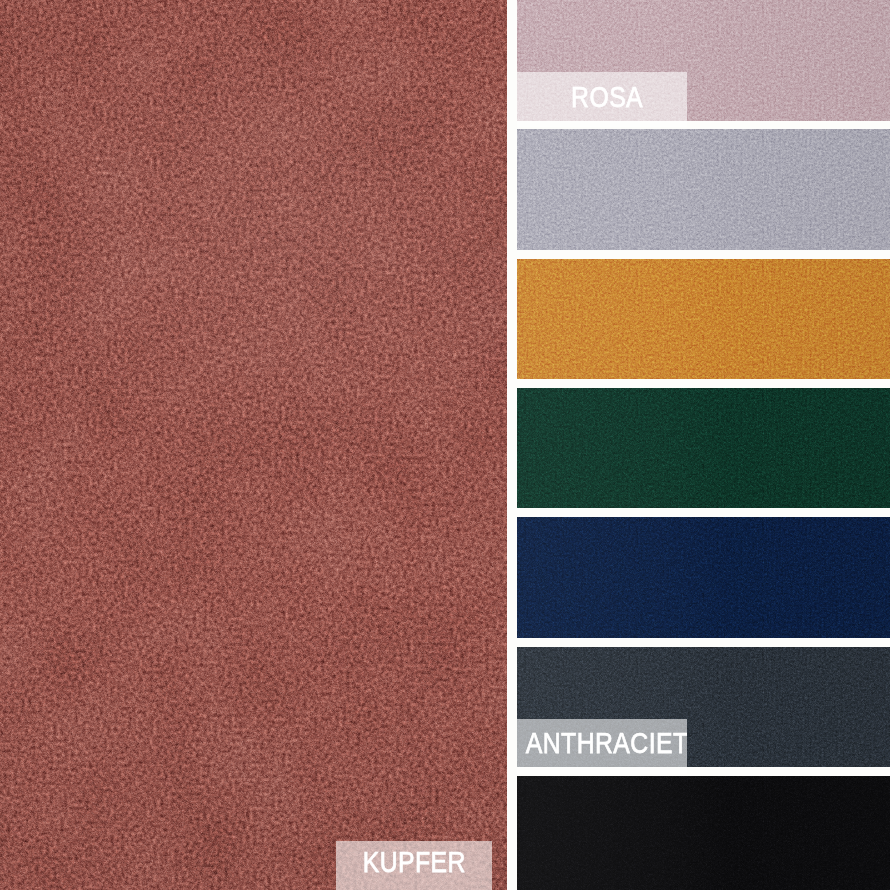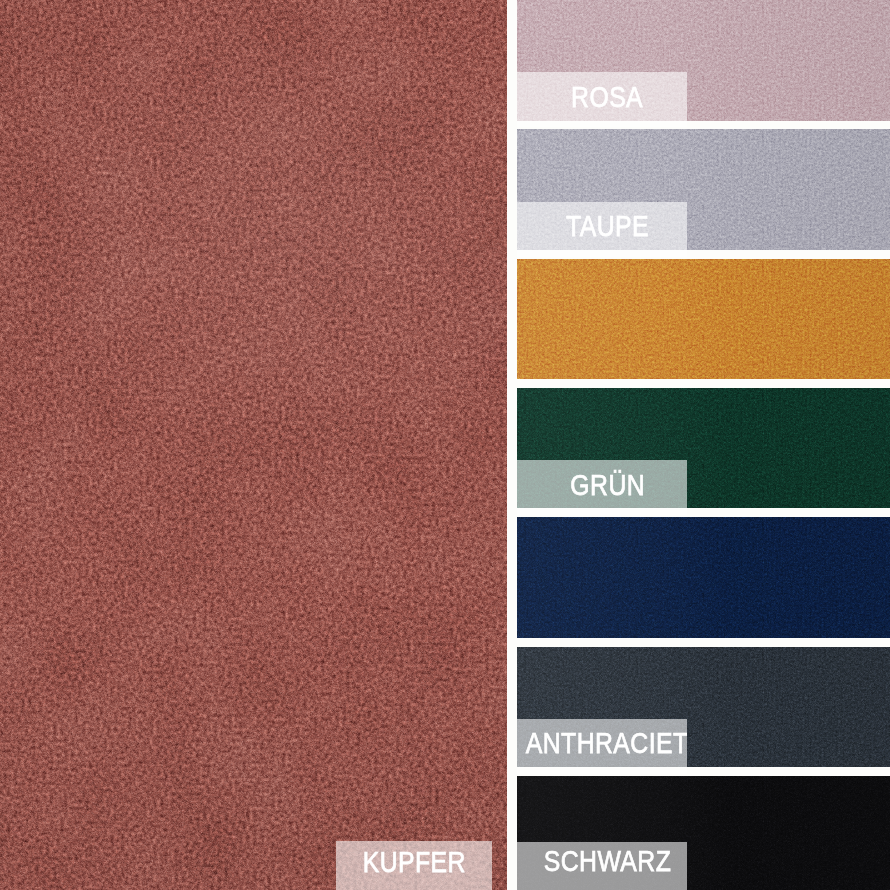--- a/index.html
+++ b/index.html
@@ -157,23 +157,20 @@
   <div class="swatch row" id="swatch-taupe">
     <div class="base" style="background: rgb(174, 173, 185);"></div>
     <svg class="grain">
       <rect width="100%" height="100%" filter="url(#grainA)"></rect>
       </svg>
     <svg class="grain soft">
       <rect width="100%" height="100%" filter="url(#grainB)"></rect>
       </svg>
     <div class="shade"></div>
   </div>
-  <div class="label col" id="label-taupe">
-    <span class="txt">TAUPE</span>
-  </div>
 
   <div class="swatch row" id="swatch-ockergelb">
     <div class="base" style="background: rgb(204, 135, 48);"></div>
     <svg class="grain">
       <rect width="100%" height="100%" filter="url(#grainA)"></rect>
       </svg>
     <svg class="grain soft">
       <rect width="100%" height="100%" filter="url(#grainB)"></rect>
       </svg>
     <div class="shade"></div>
@@ -182,23 +179,20 @@
   <div class="swatch row" id="swatch-gruen">
     <div class="base" style="background: rgb(13, 55, 41);"></div>
     <svg class="grain">
       <rect width="100%" height="100%" filter="url(#grainA)"></rect>
       </svg>
     <svg class="grain soft">
       <rect width="100%" height="100%" filter="url(#grainB)"></rect>
       </svg>
     <div class="shade"></div>
   </div>
-  <div class="label col" id="label-gruen">
-    <span class="txt">GRÜN</span>
-  </div>
 
   <div class="swatch row" id="swatch-blau">
     <div class="base" style="background: rgb(11, 31, 68);"></div>
     <svg class="grain">
       <rect width="100%" height="100%" filter="url(#grainA)"></rect>
       </svg>
     <svg class="grain soft">
       <rect width="100%" height="100%" filter="url(#grainB)"></rect>
       </svg>
     <div class="shade"></div>
@@ -221,17 +215,14 @@
   <div class="swatch row" id="swatch-schwarz">
     <div class="base" style="background: rgb(12, 12, 14);"></div>
     <svg class="grain">
       <rect width="100%" height="100%" filter="url(#grainA)"></rect>
       </svg>
     <svg class="grain soft">
       <rect width="100%" height="100%" filter="url(#grainB)"></rect>
       </svg>
     <div class="shade"></div>
   </div>
-  <div class="label col" id="label-schwarz">
-    <span class="txt">SCHWARZ</span>
-  </div>
 
 </div>
 
 </body></html>

